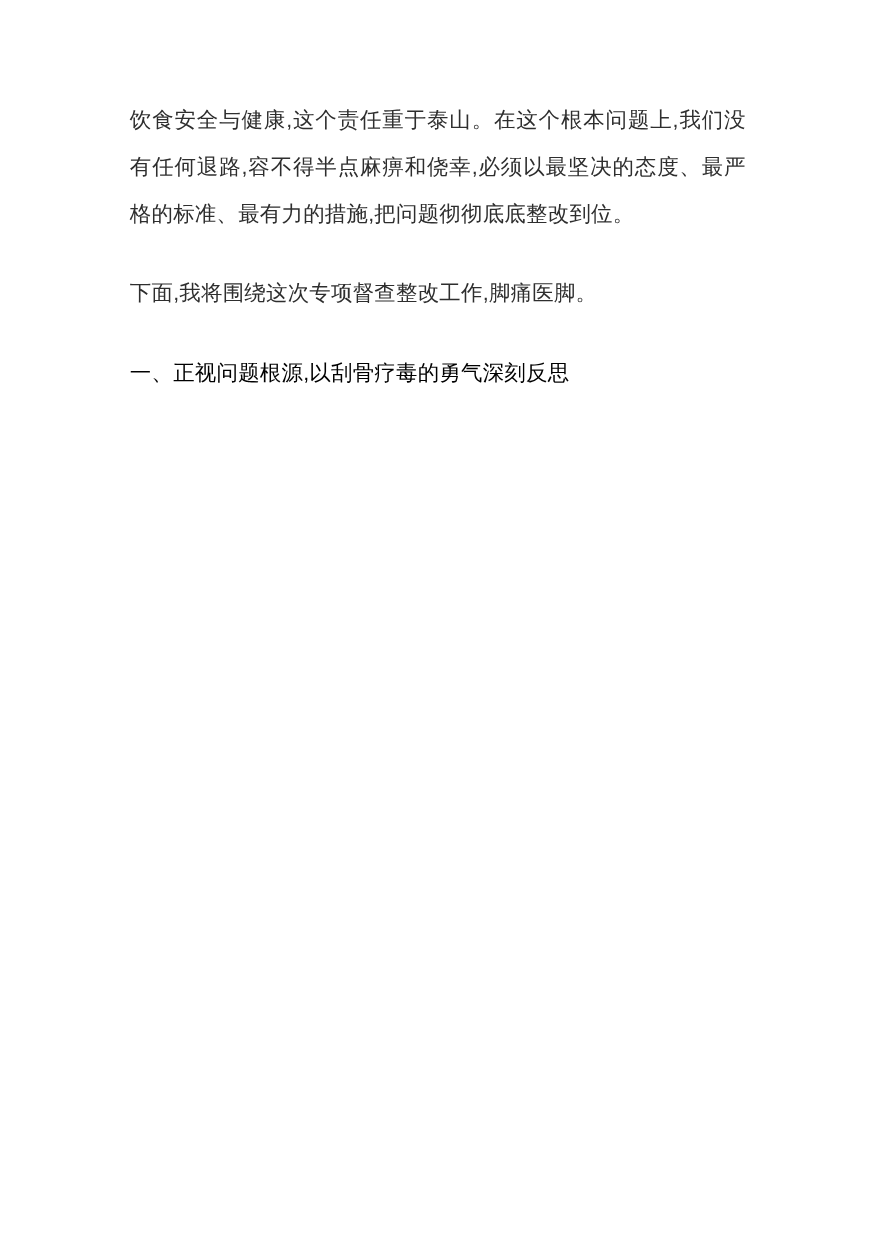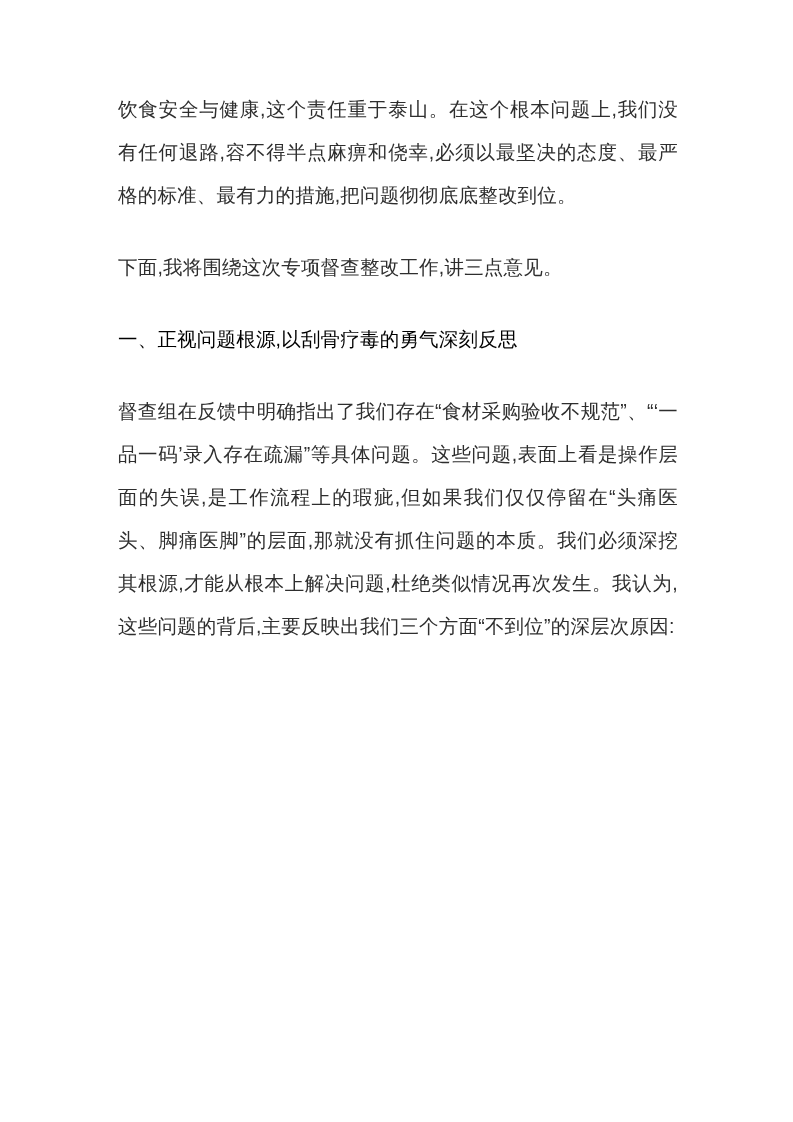--- a/index.html
+++ b/index.html
@@ -44,17 +44,16 @@
   .para:last-child {
     margin-bottom: 0;
   }
 </style>
 </head>
 <body>
 
 <div class="page">
   <div class="content">
     <p class="para">饮食安全与健康,这个责任重于泰山。在这个根本问题上,我们没有任何退路,容不得半点麻痹和侥幸,必须以最坚决的态度、最严格的标准、最有力的措施,把问题彻彻底底整改到位。</p>
-    <p class="para">下面,我将围绕这次专项督查整改工作,讲三点意见。</p>
+    <p class="para">下面,我将围绕这次专项督查整改工作,脚痛医脚。</p>
     <p class="para heading">一、正视问题根源,以刮骨疗毒的勇气深刻反思</p>
-    <p class="para">督查组在反馈中明确指出了我们存在“食材采购验收不规范”、“‘一品一码’录入存在疏漏”等具体问题。这些问题,表面上看是操作层面的失误,是工作流程上的瑕疵,但如果我们仅仅停留在“头痛医头、脚痛医脚”的层面,那就没有抓住问题的本质。我们必须深挖其根源,才能从根本上解决问题,杜绝类似情况再次发生。我认为,这些问题的背后,主要反映出我们三个方面“不到位”的深层次原因:</p>
   </div>
 </div>
 
 </body></html>

